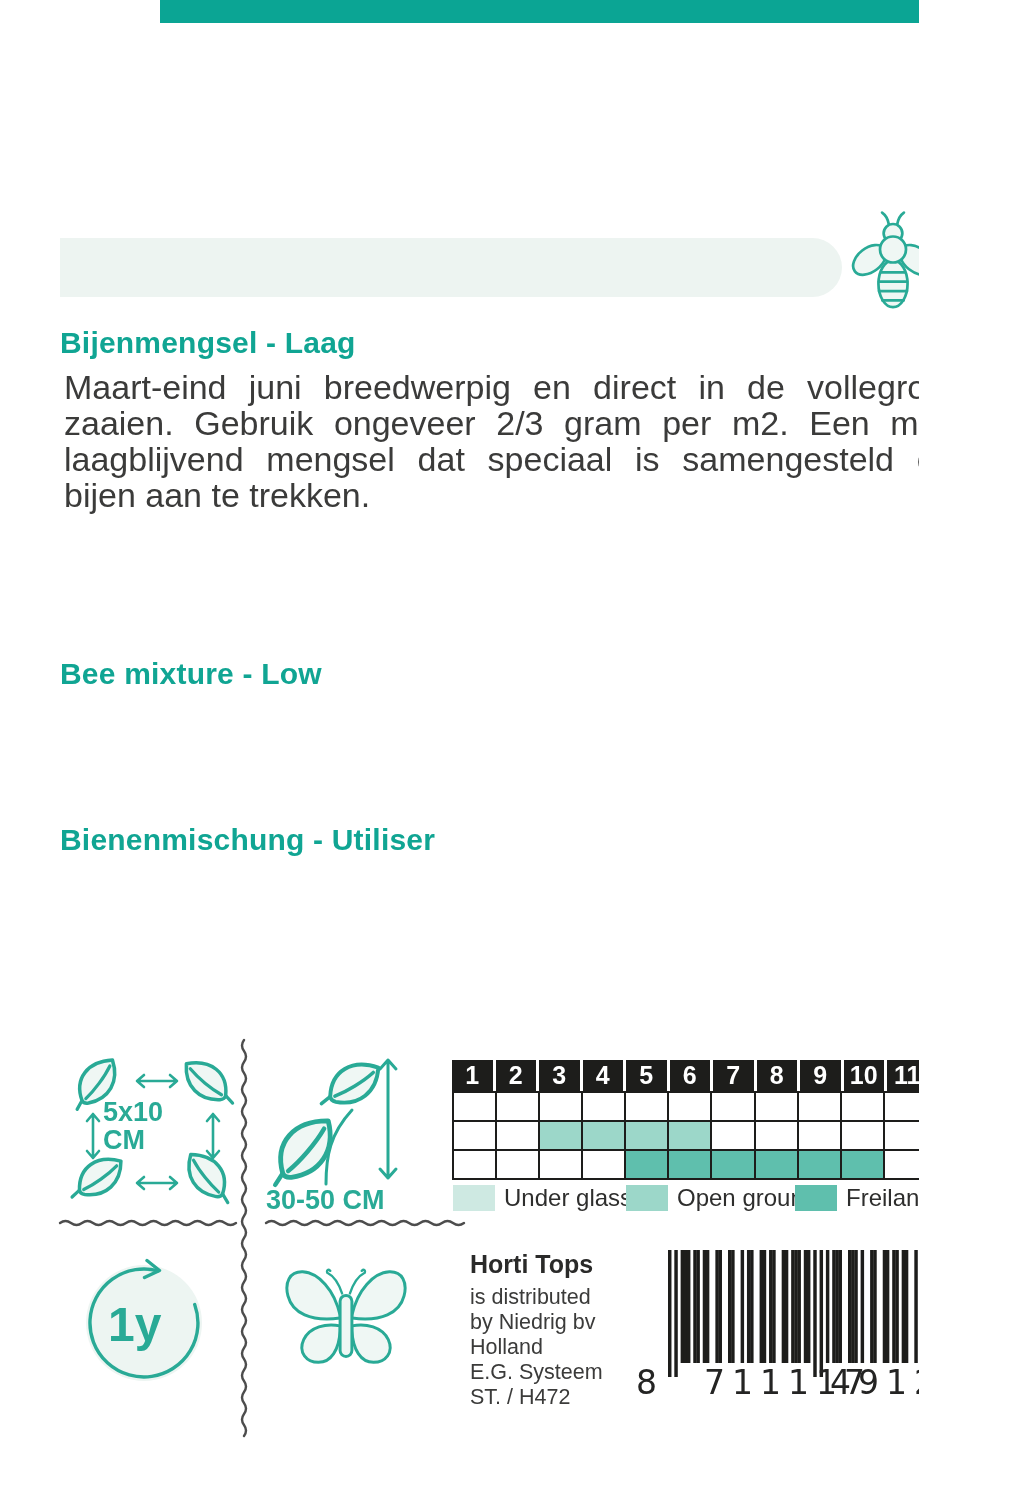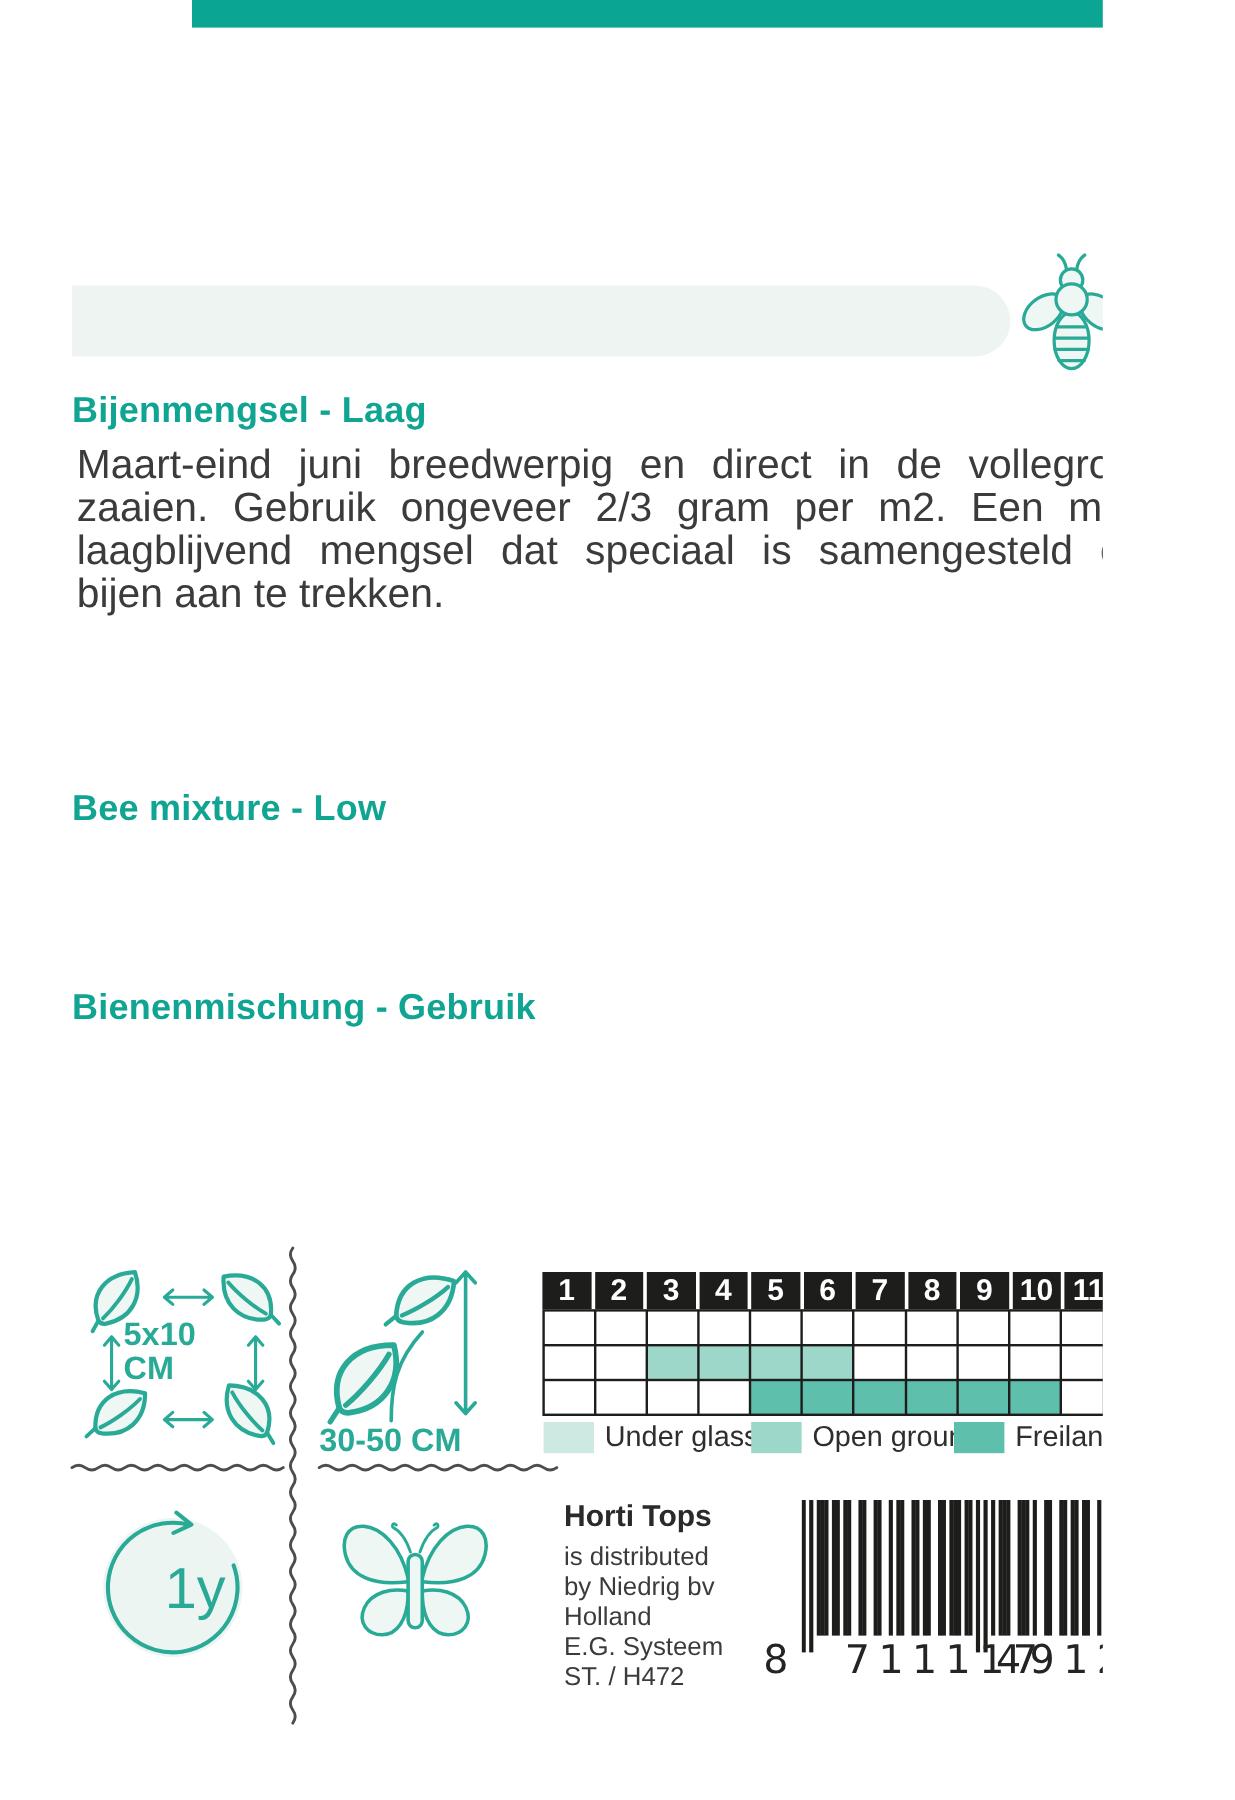--- a/index.html
+++ b/index.html
@@ -27,21 +27,21 @@
     letter-spacing:0.2px;
   }
   .section p{
     margin:4px;font-size:34px;line-height:36px;text-align:justify;color:var(--ink);
   }
   
   .icon-label{
     color:var(--teal-icon);font-weight:bold;font-size:27px;line-height:28px;
   }
   .cycle-label{
-    color:var(--teal-icon);font-weight:normal;font-size:48px;text-align:right;line-height:50px;
+    color:var(--teal-icon);font-weight:bold;font-size:48px;text-align:left;line-height:50px;
   }
   
   svg.icn{overflow:visible;}
   .stroke{stroke:var(--teal-icon);stroke-width:2.6;fill:none;stroke-linecap:round;stroke-linejoin:round;}
   .fillpale{fill:var(--pale);}
   .wave{stroke:var(--wavy);stroke-width:2.4;fill:none;stroke-linecap:round;}
   
   .calendar{left:452px;top:1060px;width:519px;}
   .cal-header{display:grid;grid-template-columns:repeat(12,1fr);column-gap:3px;}
   .cal-head{
@@ -100,21 +100,21 @@
   </svg>
 
   <div class="abs section" style="top:326px">
     <h2>Bijenmengsel - Laag</h2>
     <p>Maart-eind juni breedwerpig en direct in de vollegrond zaaien. Gebruik ongeveer 2/3 gram per m2. Een mooi laagblijvend mengsel dat speciaal is samengesteld om bijen aan te trekken.</p>
   </div>
   <div class="abs section" style="top:657px">
     <h2>Bee mixture - Low</h2>
   </div>
   <div class="abs section" style="top:823px">
-    <h2>Bienenmischung - Gebruik</h2>
+    <h2>Bienenmischung - Utiliser</h2>
   </div>
 
   <svg class="abs icn" style="left:73px;top:1056px" width="54" height="54" viewBox="0 0 40 40">
       <use href="#leaf" transform="rotate(-8 20 20)"></use>
     </svg>
   <svg class="abs icn" style="left:177px;top:1056px" width="54" height="54" viewBox="0 0 40 40">
       <use href="#leaf" transform="translate(40 0) scale(-1 1) rotate(6 20 20)"></use>
     </svg>
   <svg class="abs icn" style="left:75px;top:1152px" width="54" height="54" viewBox="0 0 40 40">
       <use href="#leaf" transform="rotate(10 20 20)"></use>

